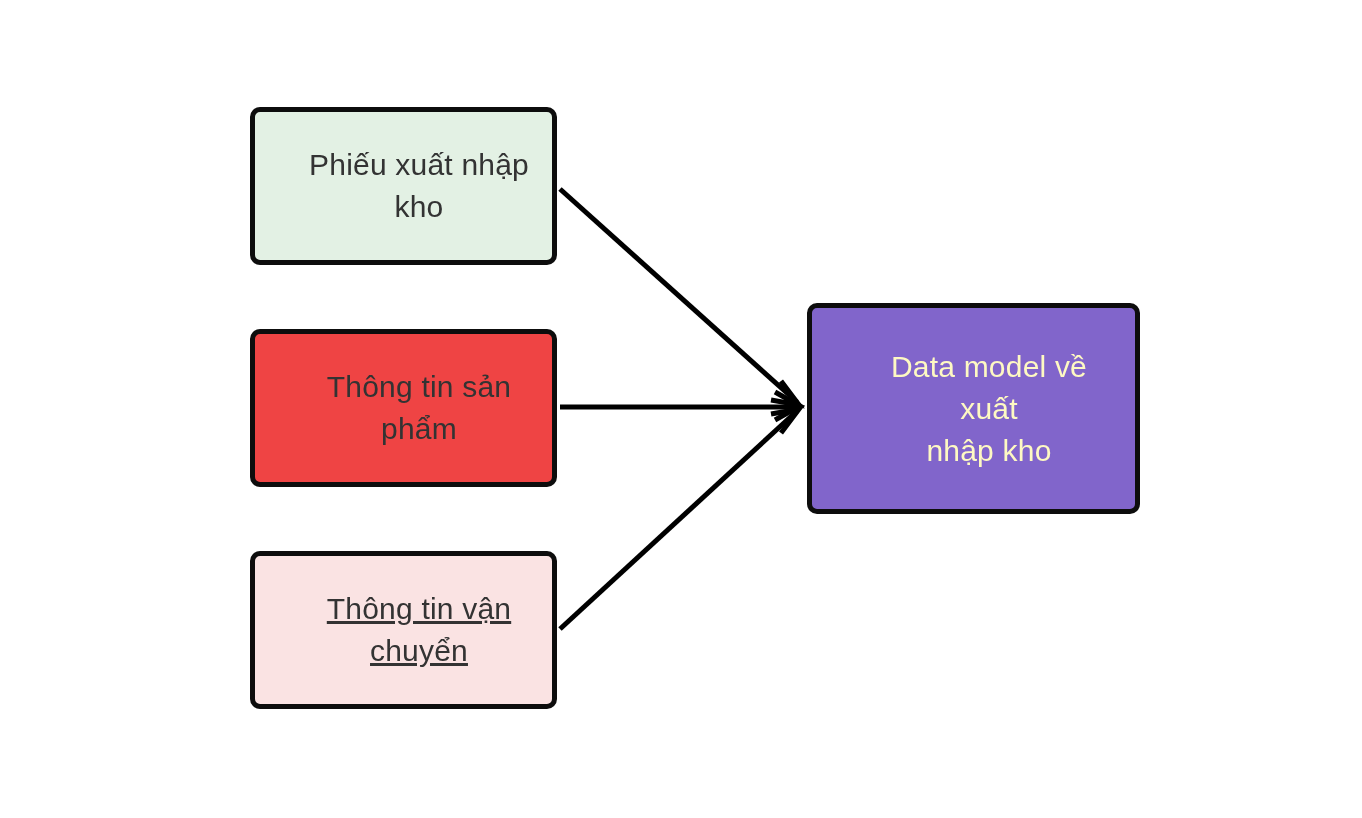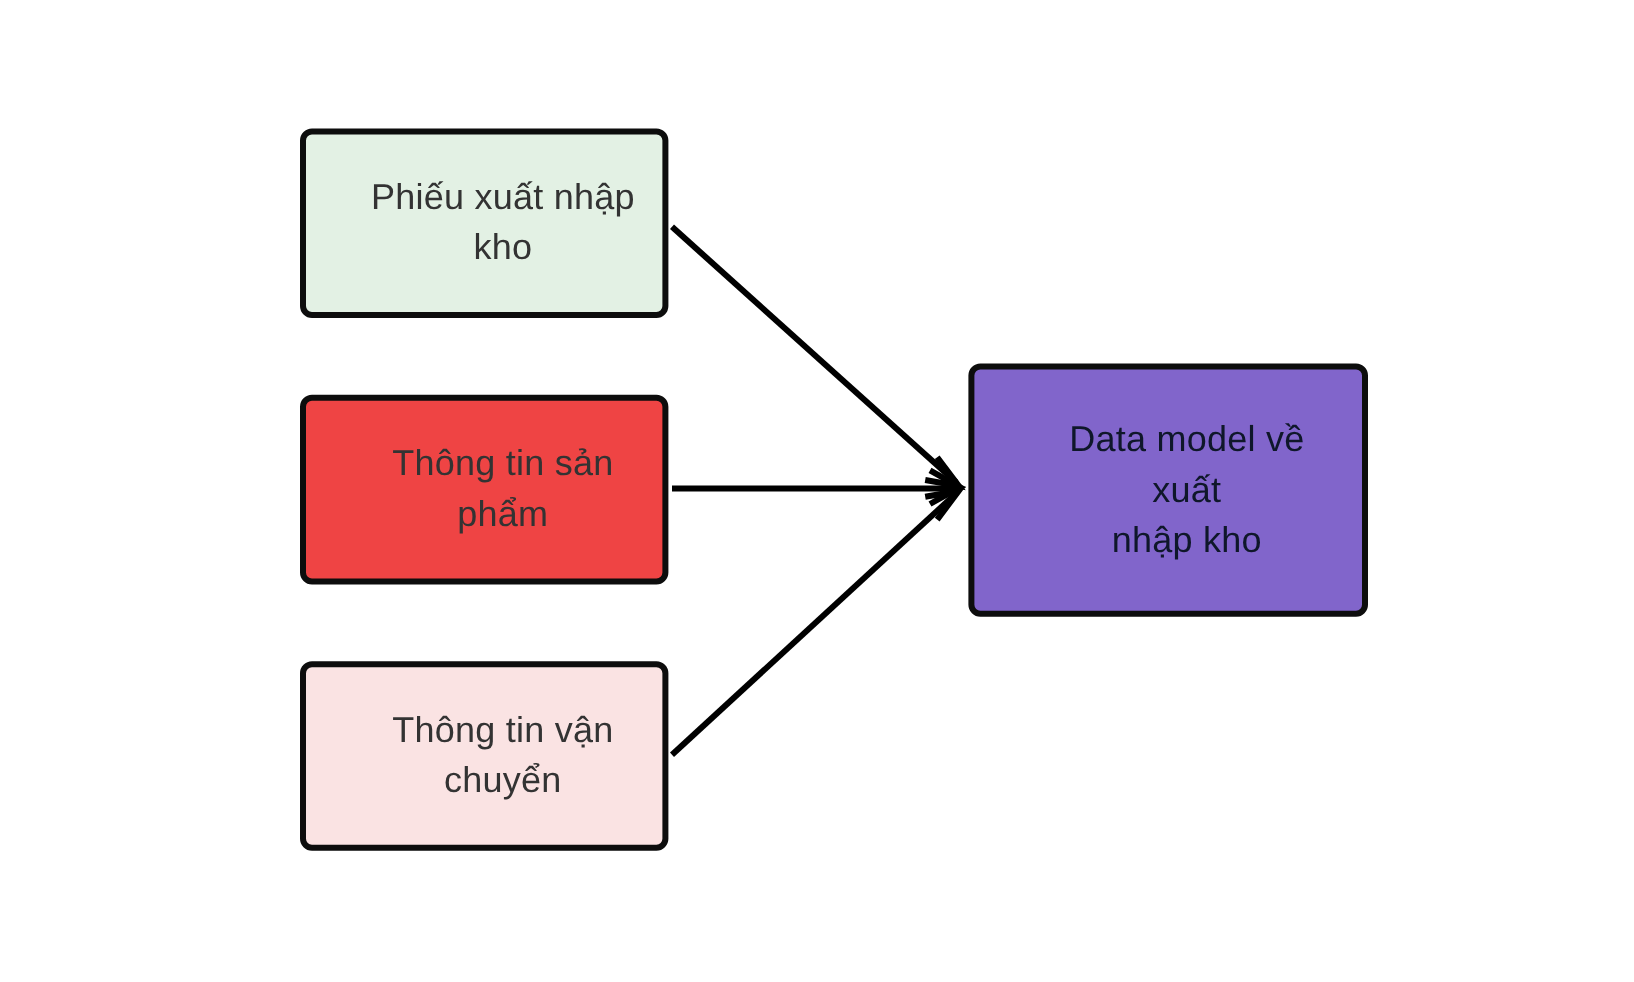--- a/index.html
+++ b/index.html
@@ -37,21 +37,21 @@
     line-height: 42px;
     letter-spacing: 0.2px;
     white-space: pre-line;
   }
   .node-source {
     font-size: 30px;
     color: #333333;
   }
   .node-target {
     font-size: 30px;
-    color: #0f172a;
+    color: #fef9c3;
   }
   .node-label {
     display: block;
     padding: 0 22px;
     white-space: pre-line;
     margin-left: 31px;
   }
   #node-receipt {
     left: 250px;
     top: 107px;
@@ -65,20 +65,21 @@
     width: 307px;
     height: 158px;
     background: #ef4444;
   }
   #node-shipping {
     left: 250px;
     top: 551px;
     width: 307px;
     height: 158px;
     background: #fae3e3;
+    text-decoration: underline;
   }
   #node-datamodel {
     left: 807px;
     top: 303px;
     width: 333px;
     height: 211px;
     background: #8165cb;
   }
 </style>
 </head>

